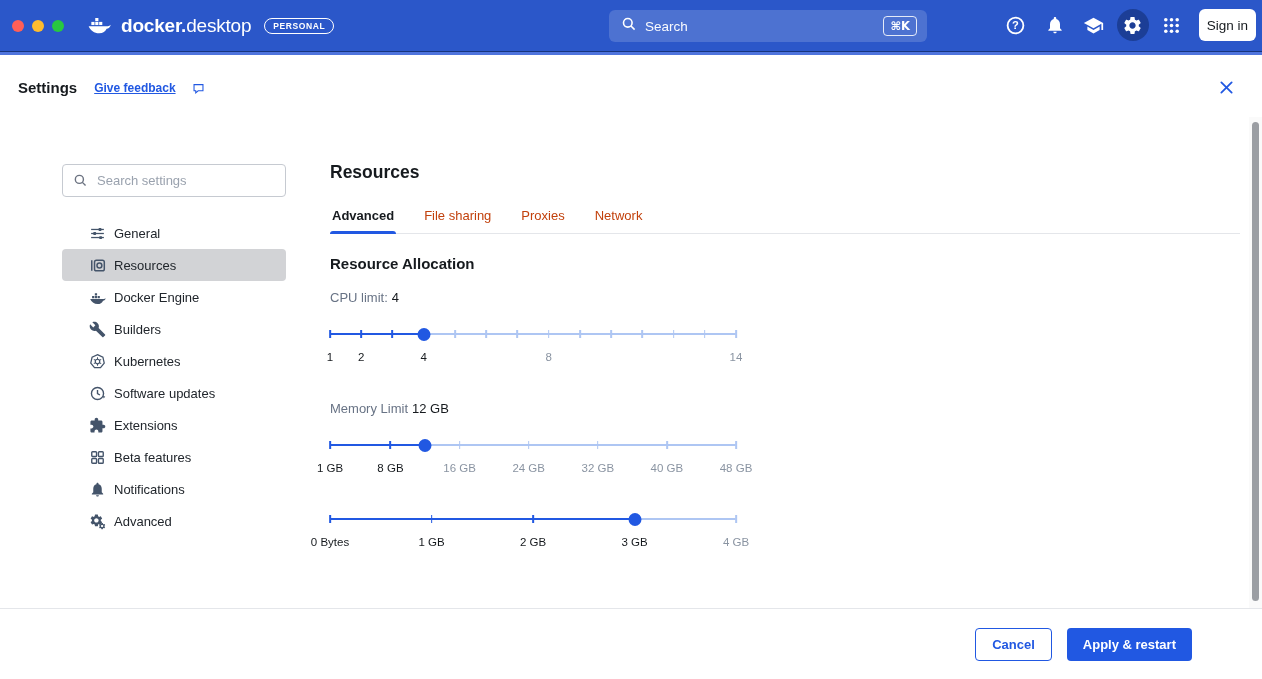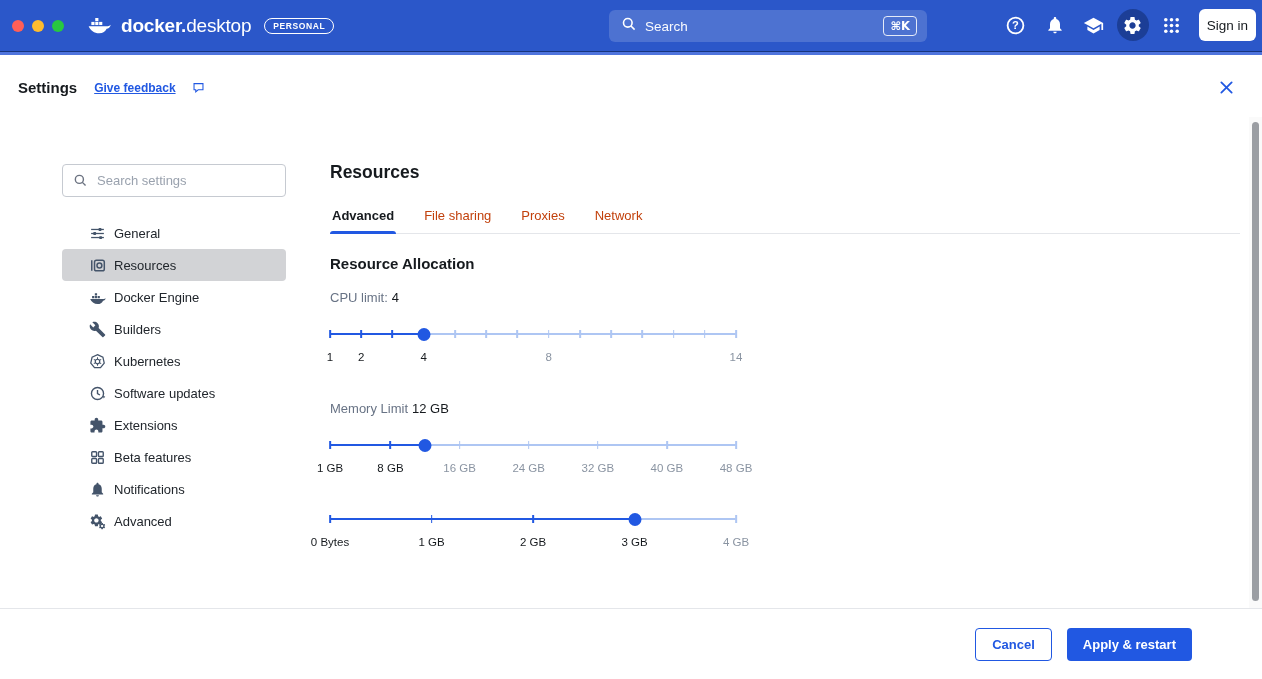--- a/index.html
+++ b/index.html
@@ -27,21 +27,21 @@
   .top-search input::placeholder{color:#fff;opacity:.97;}
   .kbd-badge{border:1px solid rgba(255,255,255,.85);border-radius:4px;color:#fff;font-size:11.5px;font-weight:600;padding:2px 6px;font-family:"DejaVu Sans","Liberation Sans",sans-serif;}
   .top-actions{position:absolute;right:6px;top:9px;display:flex;align-items:center;gap:7px;}
   .icon-btn{width:32px;height:32px;display:flex;align-items:center;justify-content:center;border-radius:50%;cursor:pointer;}
   .icon-btn.active{background:rgba(8,28,80,.42);}
   .sign-in-btn{height:32px;background:#fff;color:var(--text-dark);font-size:13.5px;font-weight:500;border:none;border-radius:6px;padding:0 8px;margin-left:4px;cursor:pointer;font-family:inherit;}
 
   
   .settings-bar{position:absolute;top:55px;left:0;right:0;height:66px;border-bottom:1px solid var(--divider);display:flex;align-items:center;padding-left:18px;background:#fff;}
   .settings-title{font-size:15px;font-weight:700;}
-  .feedback-link{margin-left:17px;display:flex;align-items:center;gap:16px;color:var(--accent);font-size:12px;font-weight:700;text-decoration:underline;cursor:pointer;}
+  .feedback-link{margin-left:17px;display:flex;align-items:flex-end;gap:16px;color:var(--accent);font-size:12px;font-weight:700;text-decoration:underline;cursor:pointer;}
   .close-btn{position:absolute;right:24px;top:50%;transform:translateY(-50%);width:24px;height:24px;display:flex;align-items:center;justify-content:center;cursor:pointer;}
 
   
   .content{position:absolute;top:116px;left:0;right:0;height:492px;background:#fff;}
   .sidebar{position:absolute;left:62px;top:48px;width:224px;}
   .side-search{height:33px;border:1px solid #c6cad1;border-radius:4px;display:flex;align-items:center;padding:0 10px;gap:9px;color:#6b7280;}
   .side-search input{flex:1;border:none;outline:none;font-size:13px;color:var(--text-dark);font-family:inherit;min-width:0;}
   .side-search input::placeholder{color:#9aa2ae;}
   .side-nav{margin-top:20px;}
   .side-item{height:32px;display:flex;align-items:center;padding-left:26px;gap:8px;border-radius:4px;font-size:13px;color:#21262c;cursor:pointer;}

